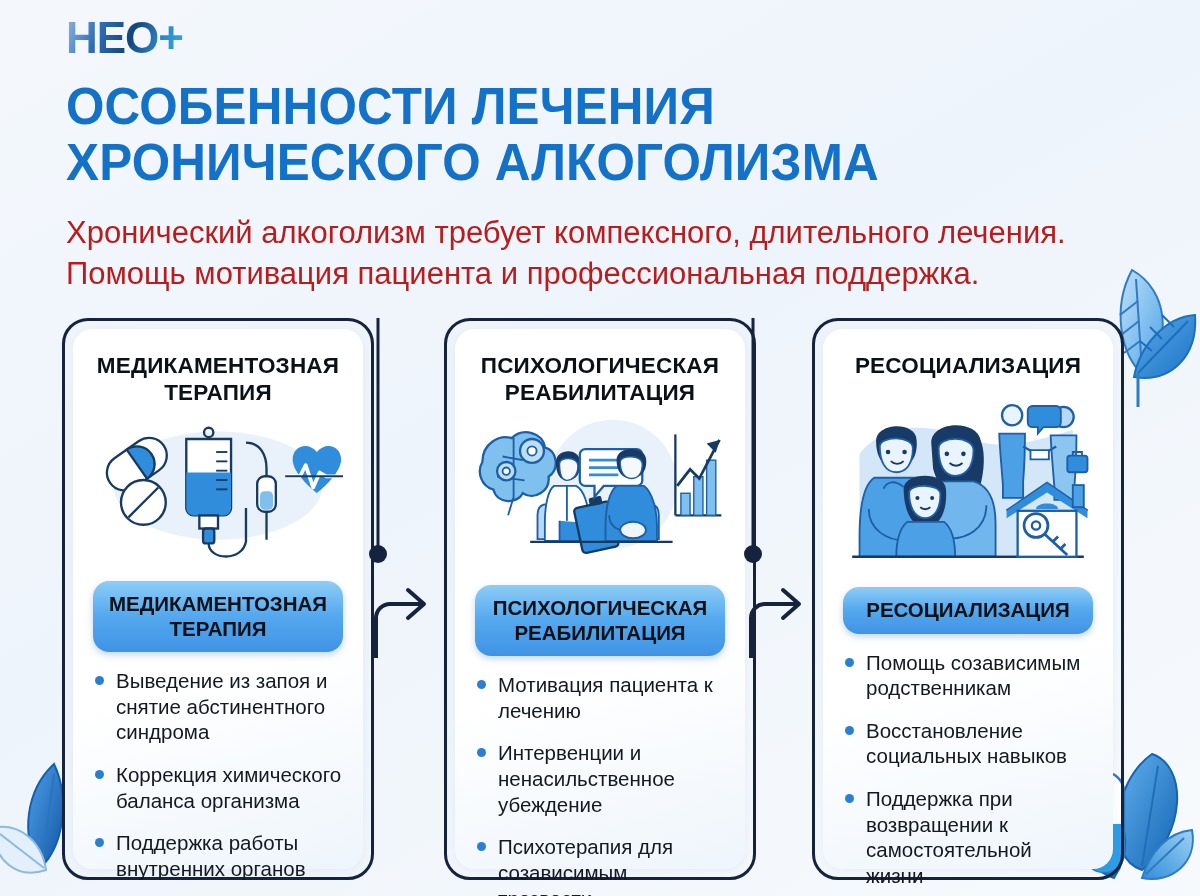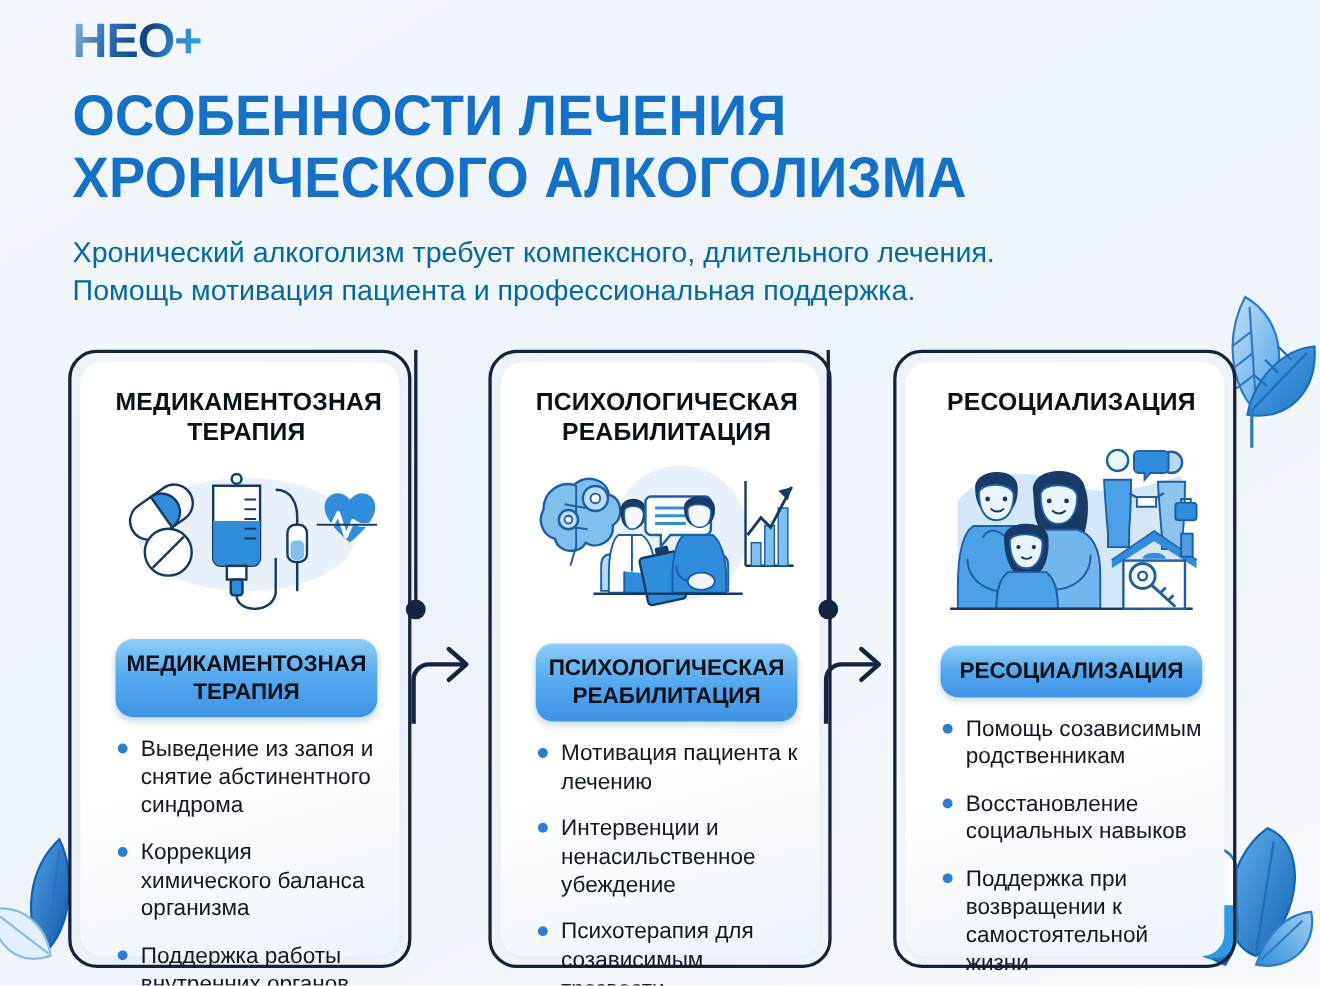--- a/index.html
+++ b/index.html
@@ -34,42 +34,42 @@
   .title{
     position:absolute; left:66px; top:78px; width:1080px;
     color:#1372c8;
     font-size:52px; font-weight:800; line-height:1.08;
     letter-spacing:0.2px;
     transform:scaleX(.95); transform-origin:left center;
     z-index:3;
   }
   .subtitle{
     position:absolute; left:66px; top:212px; width:1010px;
-    color:#0369a1; font-size:26px; line-height:1.33;
+    color:#b91c1c; font-size:31px; line-height:1.33;
     z-index:3;
   }
   .subtitle b{ font-weight:400; }
 
   
   .columns{
     position:absolute; left:0; top:318px; width:1200px; height:570px;
     z-index:2;
   }
   .card{
     position:absolute; top:0; width:312px; height:562px;
     border:3px solid #16233f;
     border-radius:26px;
     background:transparent;
   }
   .card .inner{
     position:absolute; left:8px; right:8px; top:8px; bottom:8px;
     border-radius:20px;
     background:linear-gradient(165deg,#ffffff 0%,#ffffff 62%,#eef5fc 100%);
     box-shadow:0 2px 10px rgba(36,80,140,.07);
-    padding:24px 20px 14px 32px;
+    padding:24px 20px 14px 20px;
     display:flex; flex-direction:column;
   }
   #card1{ left:62px; }
   #card2{ left:444px; }
   #card3{ left:812px; }
 
   .card-head{
     text-align:center; color:#0c1118;
     font-size:22.5px; font-weight:800; line-height:1.18;
     letter-spacing:.2px;

